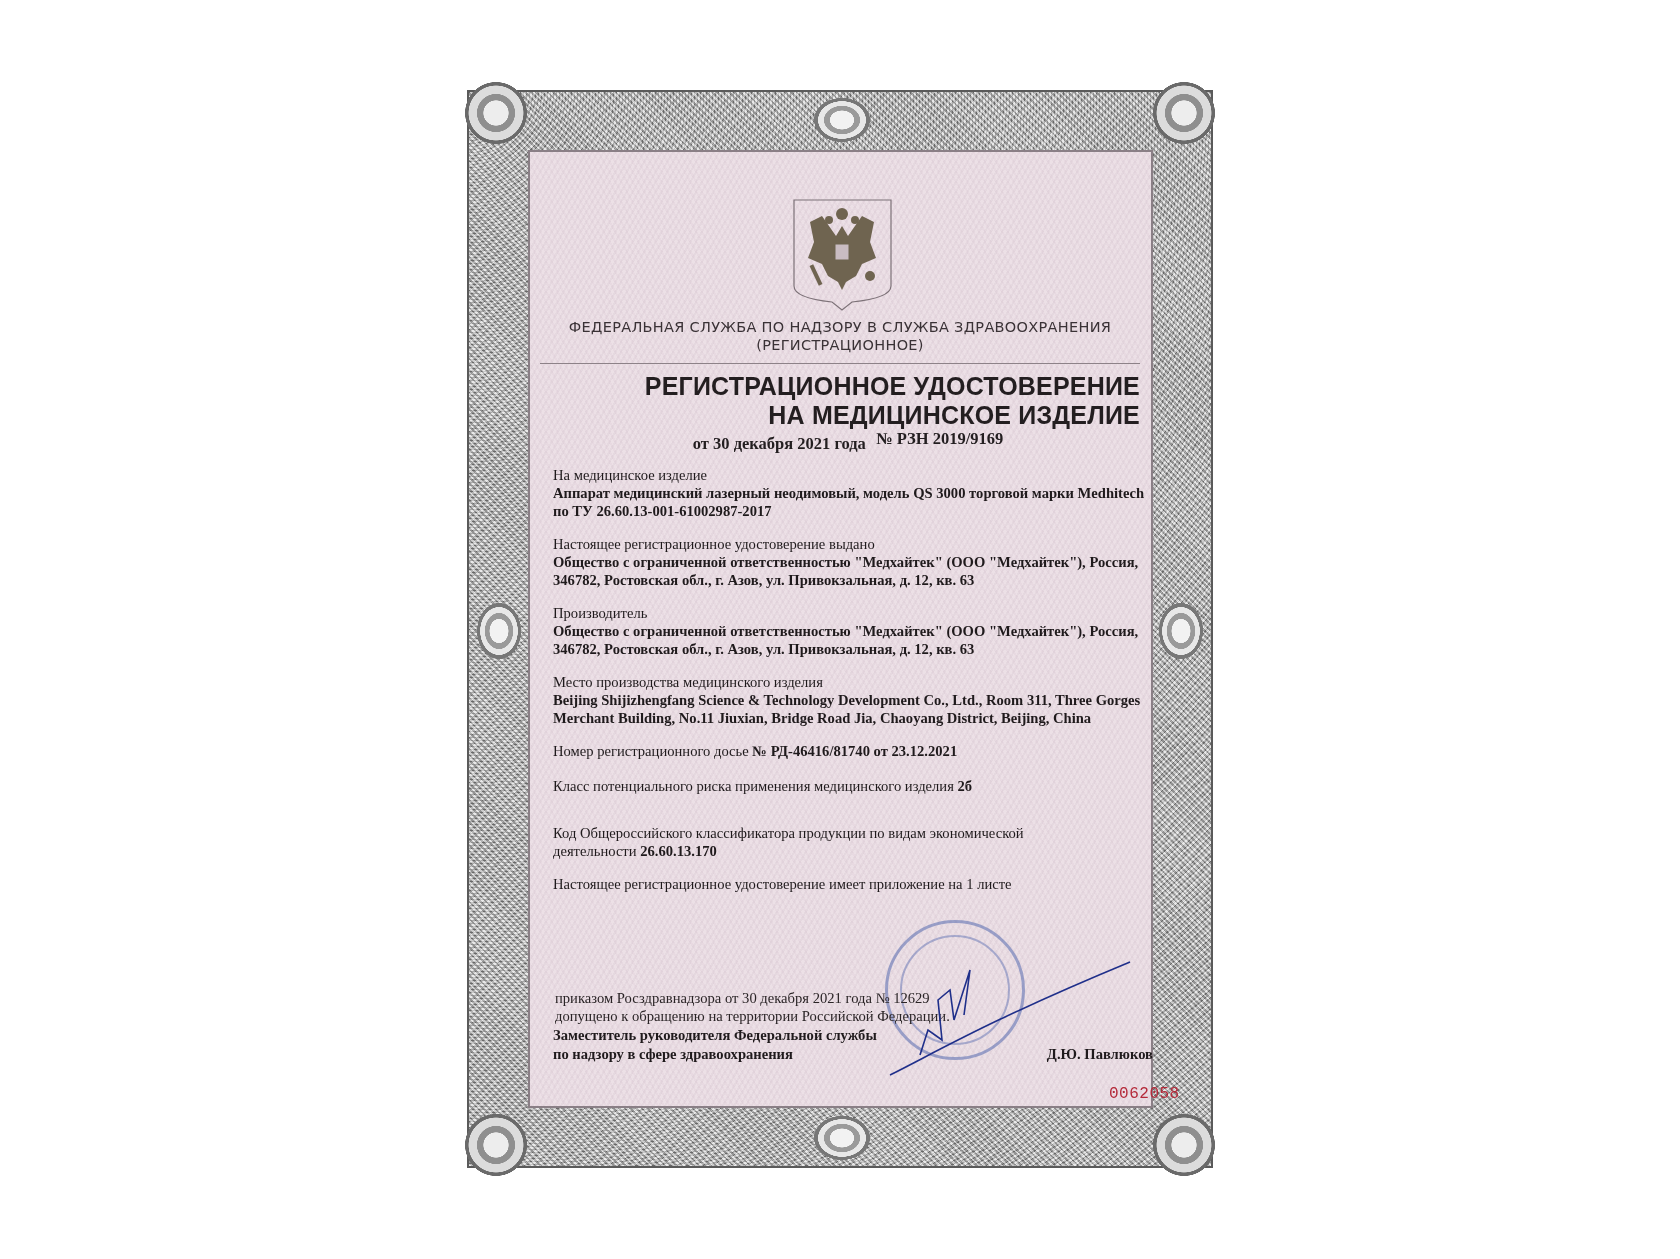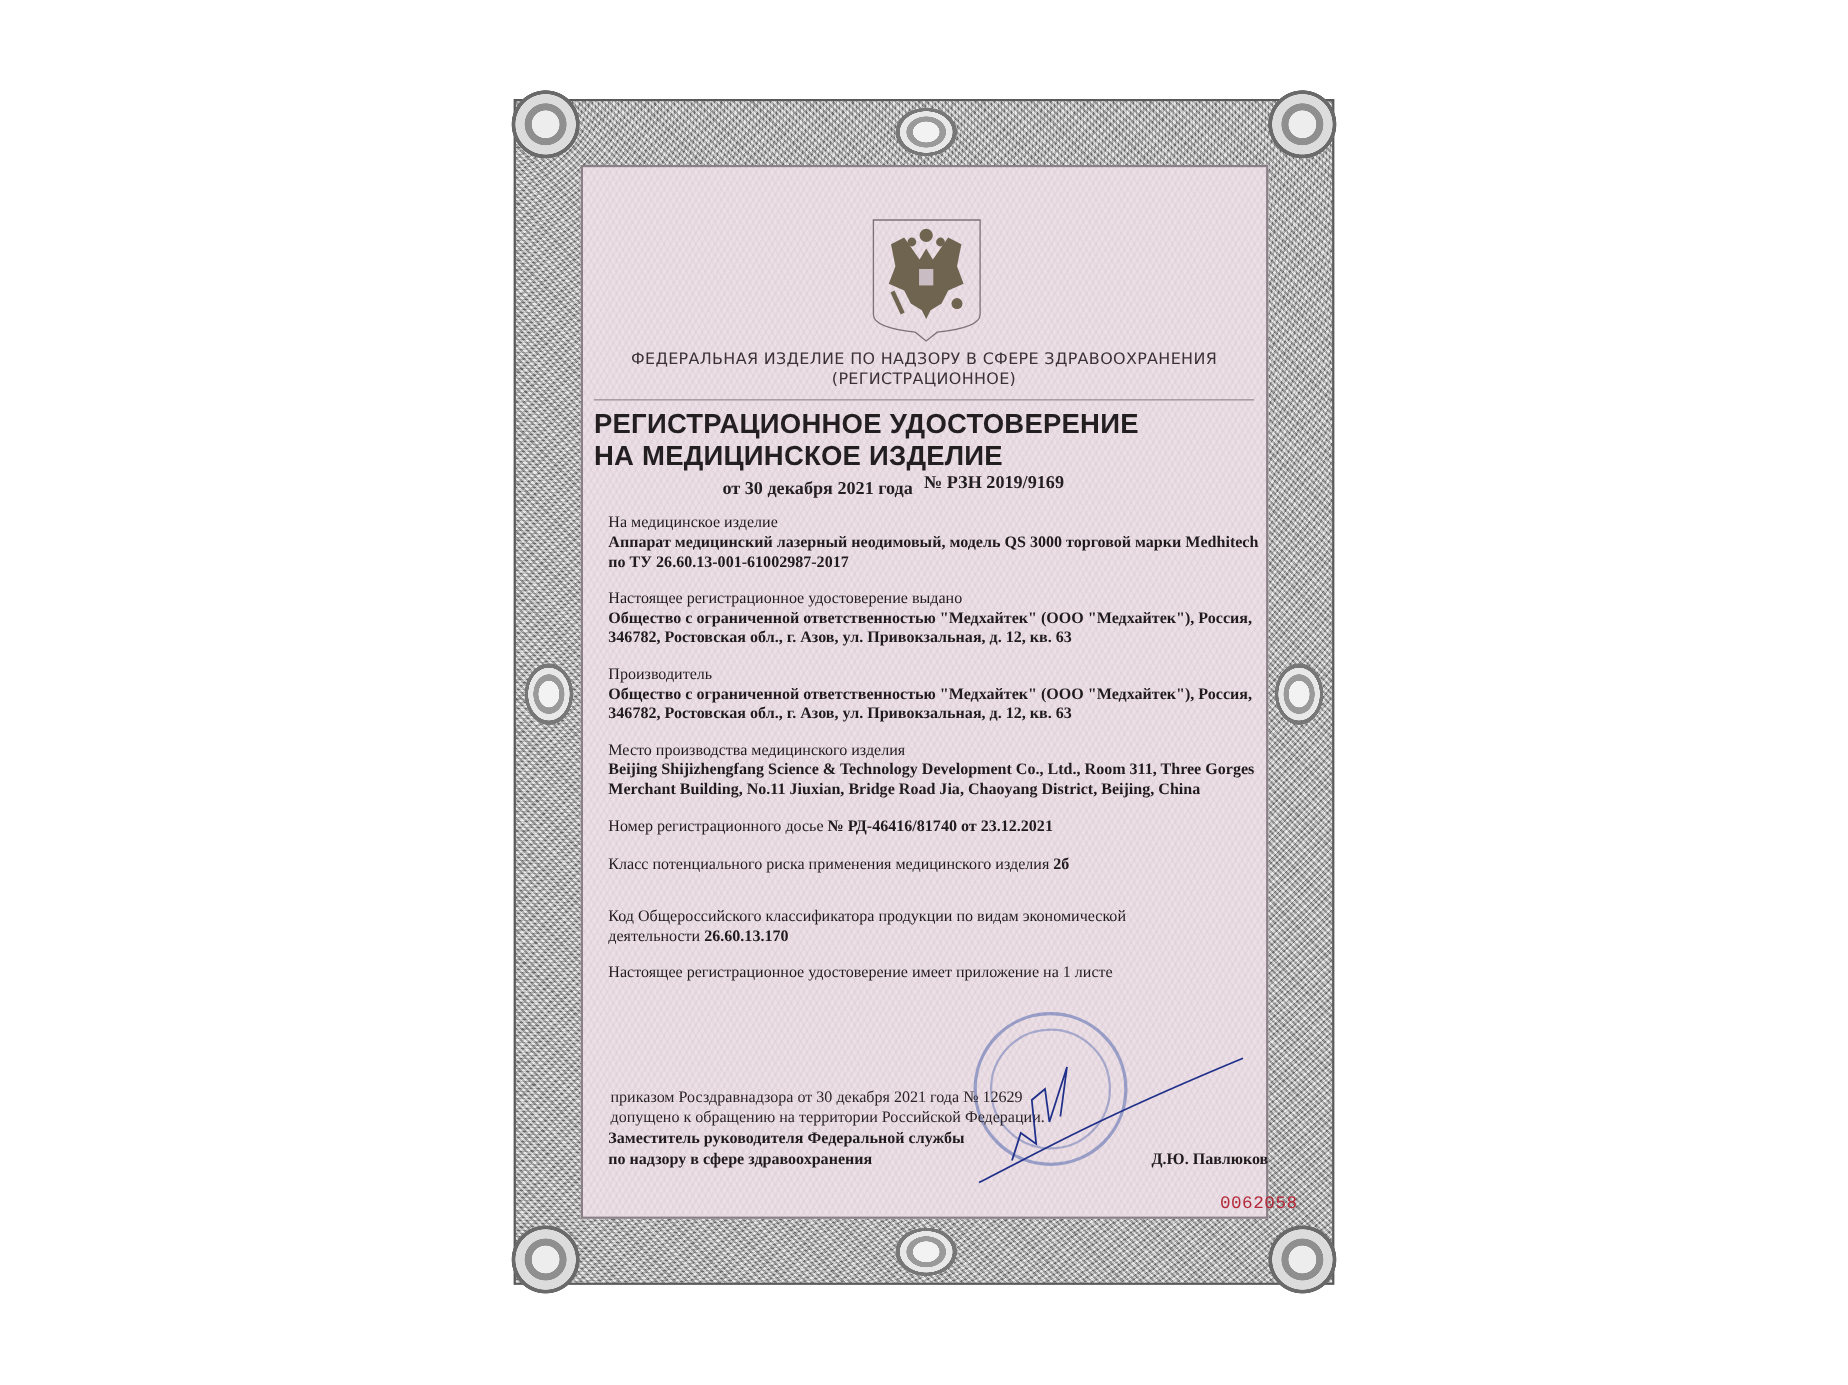--- a/index.html
+++ b/index.html
@@ -65,31 +65,31 @@
     line-height: 18px;
   }
   .sep {
     position: absolute;
     left: 540px; top: 363px; width: 600px;
     border-top: 1px solid #8d8288;
   }
   .title {
     position: absolute;
     left: 540px; top: 372px; width: 600px;
-    text-align: left;
+    text-align: right;
     font-family: "Liberation Sans", sans-serif;
     font-weight: bold;
     font-size: 25px;
     line-height: 29px;
     color: #231e20;
     letter-spacing: 0.2px;
   }
   .dateline {
     position: absolute;
-    left: 512px; top: 434px; width: 600px;
+    left: 548px; top: 434px; width: 600px;
     text-align: center;
     font-weight: bold;
     font-size: 16.5px;
     color: #231e20;
   }
   .dateline .no { position: relative; top: -5px; margin-left: 6px; }
   .body {
     position: absolute;
     left: 553px; top: 466px; width: 600px;
     font-size: 14.6px;
@@ -161,21 +161,21 @@
     <circle cx="50" cy="16" r="6"></circle>
     <circle cx="37" cy="22" r="4"></circle>
     <circle cx="63" cy="22" r="4"></circle>
     <rect x="22" y="66" width="4" height="22" transform="rotate(-25 24 77)"></rect>
     <circle cx="78" cy="78" r="5"></circle>
   </g>
   <rect x="43" y="46" width="14" height="16" fill="#c9bcc2" stroke="#6f6450"></rect>
 </svg>
 
 <div class="agency">
-  <div>ФЕДЕРАЛЬНАЯ ИЗДЕЛИЕ ПО НАДЗОРУ В СФЕРЕ ЗДРАВООХРАНЕНИЯ</div>
+  <div>ФЕДЕРАЛЬНАЯ СЛУЖБА ПО НАДЗОРУ В СЛУЖБА ЗДРАВООХРАНЕНИЯ</div>
   <div>(РЕГИСТРАЦИОННОЕ)</div>
 </div>
 <div class="sep"></div>
 
 <div class="title">
   <div>РЕГИСТРАЦИОННОЕ УДОСТОВЕРЕНИЕ</div>
   <div>НА МЕДИЦИНСКОЕ ИЗДЕЛИЕ</div>
 </div>
 
 <div class="dateline">

